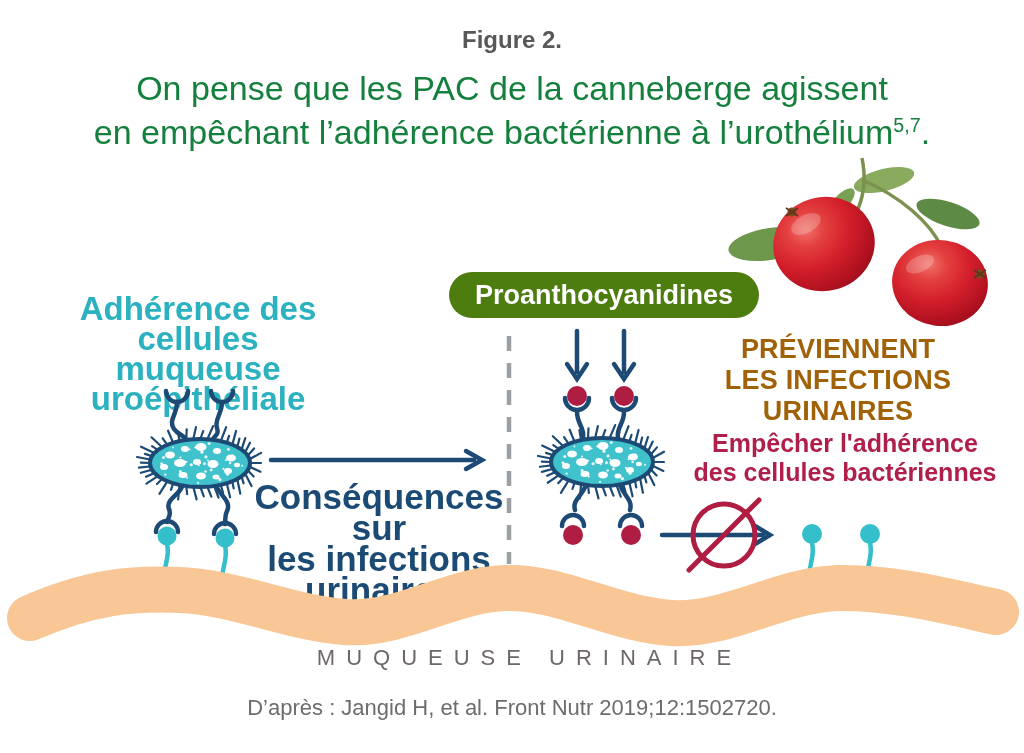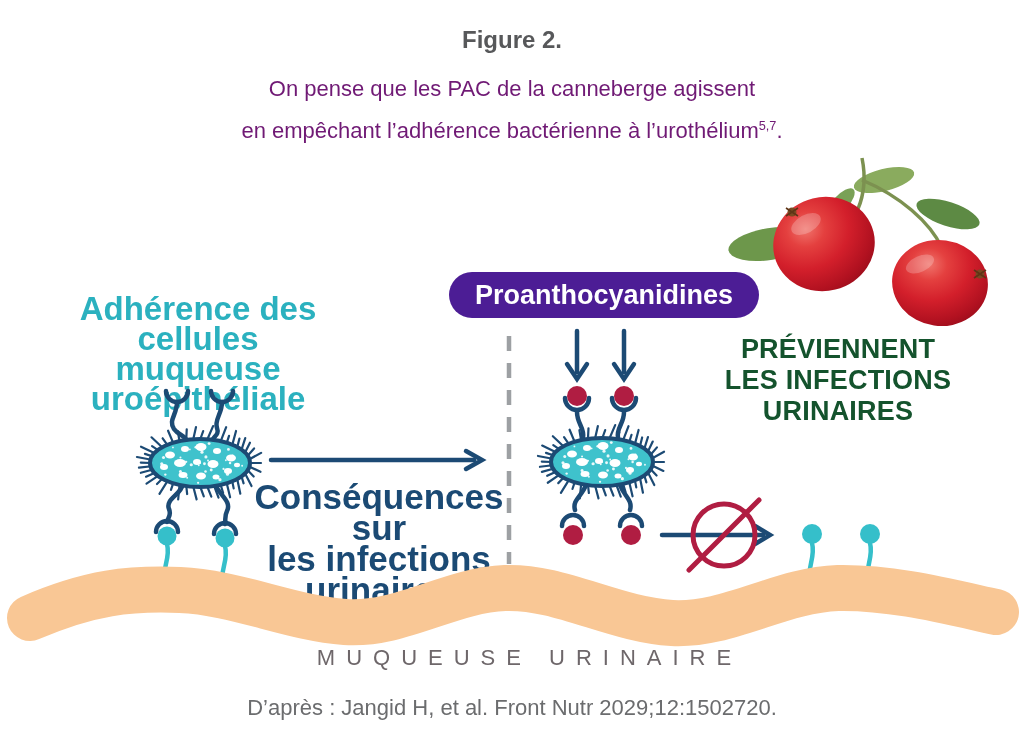--- a/index.html
+++ b/index.html
@@ -2,33 +2,33 @@
 <html><head>
 <meta charset="utf-8">
 <style>
   html,body{margin:0;padding:0;background:#fff;}
   .stage{position:relative;width:1024px;height:753px;background:#ffffff;overflow:hidden;
          font-family:"Liberation Sans",sans-serif;}
   .abs{position:absolute;}
   .center{text-align:center;}
 
   .figure-label{top:26px;left:0;width:1024px;font-size:24px;font-weight:bold;color:#57585a;}
-  .title{top:70px;left:0;width:1024px;font-size:22px;color:#701a75;line-height:37px;}
+  .title{top:70px;left:0;width:1024px;font-size:34px;color:#15803d;line-height:37px;}
   .title sup{font-size:0.58em;vertical-align:super;}
 
   .left-caption{top:294px;left:22px;width:352px;font-size:33px;font-weight:bold;
                 color:#2bb1bf;line-height:30px;}
   .arrow-caption{top:481px;left:250px;width:258px;font-size:35px;font-weight:bold;
                  color:#1b4a74;line-height:31px;}
 
-  .badge{top:272px;left:449px;height:46px;padding:0 26px;border-radius:25px;background:#4c1d95;
+  .badge{top:272px;left:449px;height:46px;padding:0 26px;border-radius:25px;background:#4d7c0f;
          color:#ffffff;font-size:27px;font-weight:bold;display:flex;align-items:center;justify-content:center;}
 
   .prevent-caption{top:334px;left:722px;width:232px;font-size:27px;font-weight:bold;
-                   color:#14532d;line-height:31px;letter-spacing:0.2px;}
+                   color:#a16207;line-height:31px;letter-spacing:0.2px;}
   .block-caption{top:429px;left:666px;width:358px;font-size:25px;font-weight:bold;
                  color:#b01f49;line-height:29px;}
 
   .mucosa-label{top:645px;left:12px;width:1024px;font-size:22px;color:#6e676a;
                 letter-spacing:11px;padding-left:11px;box-sizing:border-box;}
   .citation{top:695px;left:0;width:1024px;font-size:22px;color:#6b6c6e;}
 
   svg{display:block;overflow:visible;}
 </style>
 </head>
@@ -331,20 +331,22 @@
         <ellipse cx="119" cy="136" rx="3" ry="2.2"></ellipse>
     </g>
   </svg>
 
   <div class="abs center prevent-caption">
     <div>PRÉVIENNENT</div>
     <div>LES INFECTIONS</div>
     <div>URINAIRES</div>
   </div>
   <div class="abs center block-caption">
+    <div>Empêcher l'adhérence</div>
+    <div>des cellules bactériennes</div>
   </div>
 
   <svg class="abs" style="top:488px;left:660px;" width="138" height="100" viewBox="0 0 138 100">
     <g stroke="#1c4a74" stroke-width="4.5" fill="none" stroke-linecap="round">
       <line x1="2" y1="47" x2="103" y2="47"></line>
       <path d="M 95 38 L 110 47 L 95 56"></path>
     </g>
     <circle cx="64" cy="47" r="31" stroke="#b01d42" stroke-width="5" fill="none"></circle>
     <line x1="99" y1="12" x2="29" y2="82" stroke="#b01d42" stroke-width="5" stroke-linecap="round"></line>
   </svg>
@@ -354,15 +356,15 @@
     <path d="M 80 38 C 84 53 74 63 78 80 C 79 85 78 87 79 90" stroke="#35bfca" stroke-width="4.5" fill="none" stroke-linecap="round"></path>
     <circle cx="22" cy="29" r="10" fill="#35bfca"></circle>
     <circle cx="80" cy="29" r="10" fill="#35bfca"></circle>
   </svg>
 
   <svg class="abs" style="top:560px;left:0;" width="1024" height="112" viewBox="0 0 1024 112">
     <path d="M 30 58 C 90 32 130 28 180 30 C 235 32 290 58 345 62 C 400 66 450 30 505 28 C 560 26 615 60 672 63 C 728 66 780 30 838 28 C 893 27 950 42 996 52" stroke="#f9c795" stroke-width="46" fill="none" stroke-linecap="round"></path>
   </svg>
 
   <div class="abs center mucosa-label">MUQUEUSE URINAIRE</div>
-  <div class="abs center citation">D’après : Jangid H, et al. Front Nutr 2029;12:1502720.</div>
+  <div class="abs center citation">D’après : Jangid H, et al. Front Nutr 2019;12:1502720.</div>
 
 </div>
 
 </body></html>

